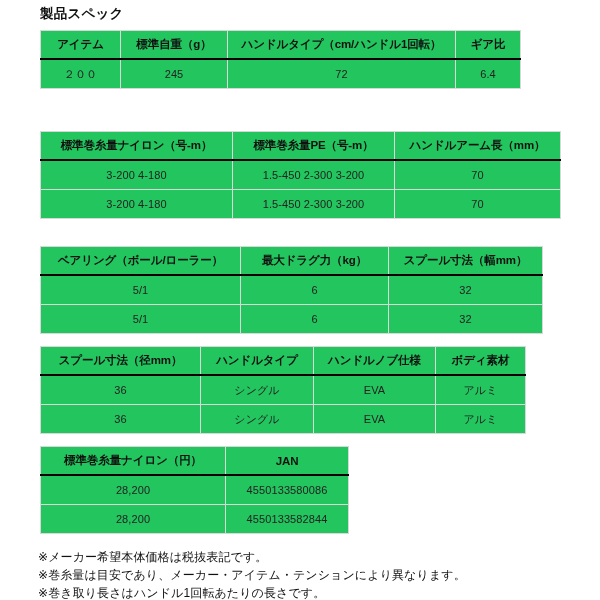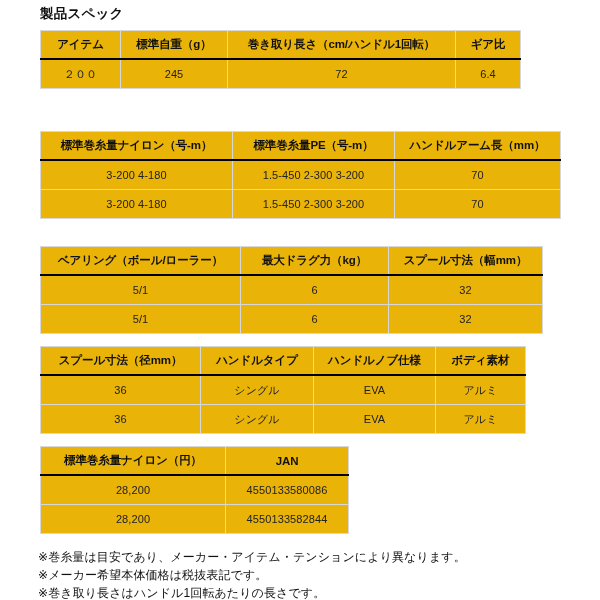--- a/index.html
+++ b/index.html
@@ -34,21 +34,21 @@
     position: absolute;
     border-collapse: collapse;
     table-layout: fixed;
     font-size: 11px;
   }
   .spec-table td, .spec-table th {
     border: 1px solid #d8d8d8;
     text-align: center;
     vertical-align: middle;
     padding: 0;
-    background: #eab308;
+    background: #22c55e;
   }
   .spec-table th {
     font-weight: bold;
     font-size: 11.5px;
     height: 27px;
     color: #111;
     letter-spacing: -0.1px;
     border-bottom: 2.5px solid #000;
   }
   .spec-table td {
@@ -90,21 +90,21 @@
     <colgroup>
         <col style="width:80px">
         <col style="width:107px">
         <col style="width:228px">
         <col style="width:65px">
       </colgroup>
     <thead>
       <tr>
         <th>アイテム</th>
         <th>標準自重（g）</th>
-        <th>巻き取り長さ（cm/ハンドル1回転）</th>
+        <th>ハンドルタイプ（cm/ハンドル1回転）</th>
         <th>ギア比</th>
       </tr>
     </thead>
     <tbody>
       <tr>
         <td class="item-cell">２００</td>
         <td>245</td>
         <td>72</td>
         <td>6.4</td>
       </tr>
@@ -213,18 +213,18 @@
         <td>4550133580086</td>
       </tr>
       <tr>
         <td>28,200</td>
         <td>4550133582844</td>
       </tr>
     </tbody>
   </table>
 
   <div class="notes">
+    <div>※メーカー希望本体価格は税抜表記です。</div>
     <div>※巻糸量は目安であり、メーカー・アイテム・テンションにより異なります。</div>
-    <div>※メーカー希望本体価格は税抜表記です。</div>
     <div>※巻き取り長さはハンドル1回転あたりの長さです。</div>
   </div>
 
 </div>
 
 </body></html>

